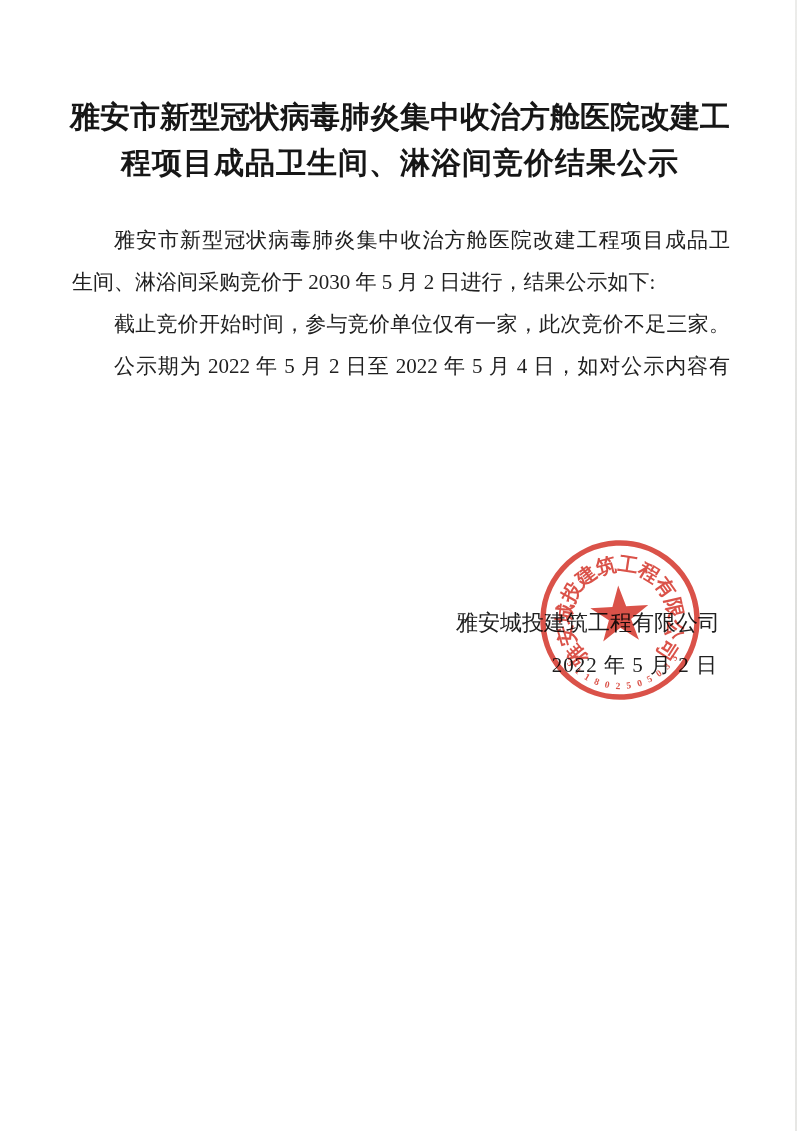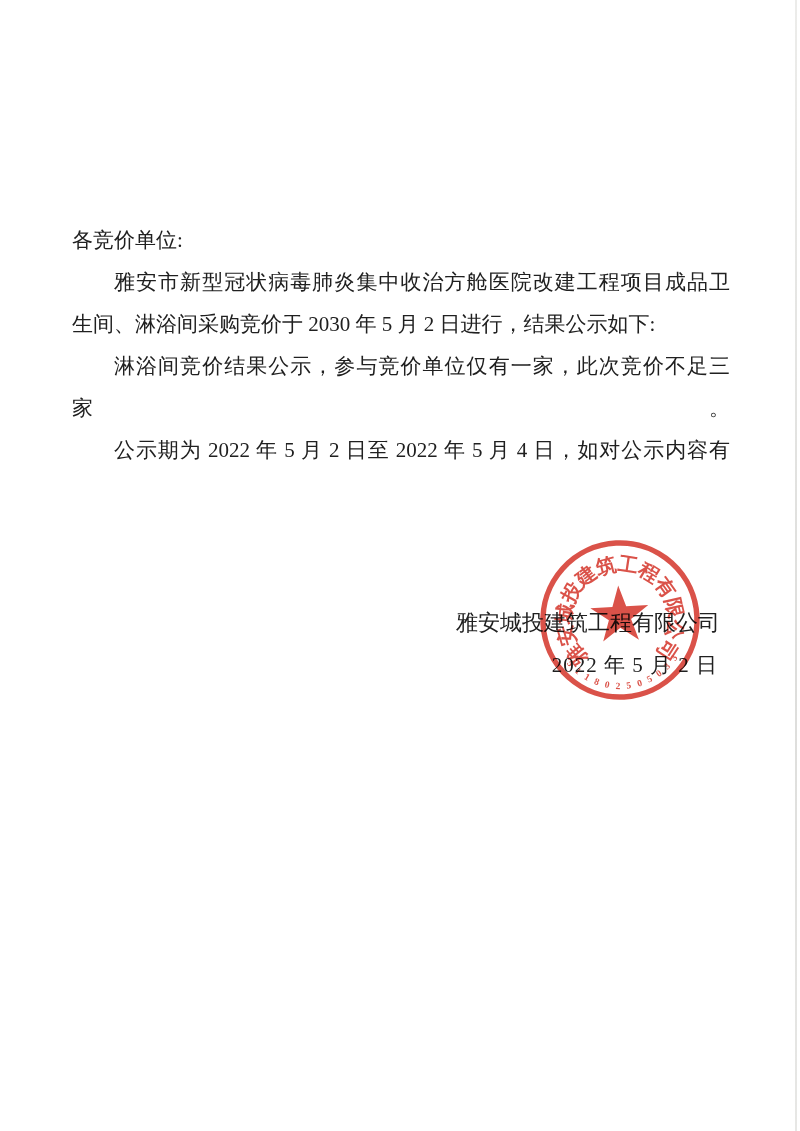--- a/index.html
+++ b/index.html
@@ -45,26 +45,29 @@
     transform:rotate(-3deg);
     pointer-events:none;
   }
   .seal svg{display:block;width:174px;height:174px;}
 </style>
 </head>
 <body>
 
 <div class="page">
 
+  <div class="title">
+    <div class="title-line flush">雅安市新型冠状病毒肺炎集中收治方舱医院改建工</div>
+    <div class="title-line center">程项目成品卫生间、淋浴间竞价结果公示</div>
+  </div>
 
   <div class="body-text">
-      <div class="bline">各竞价单位:</div>
       <div class="bline indent flush">雅安市新型冠状病毒肺炎集中收治方舱医院改建工程项目成品卫</div>
       <div class="bline">生间、淋浴间采购竞价于 2030 年 5 月 2 日进行，结果公示如下:</div>
-      <div class="bline indent flush">淋浴间竞价结果公示，参与竞价单位仅有一家，此次竞价不足三家。</div>
+      <div class="bline indent flush">截止竞价开始时间，参与竞价单位仅有一家，此次竞价不足三家。</div>
       <div class="bline indent flush">公示期为 2022 年 5 月 2 日至 2022 年 5 月 4 日，如对公示内容有</div>
     </div>
 
   <div class="sig-company">雅安城投建筑工程有限公司</div>
   <div class="sig-date">2022 年 5 月 2 日</div>
 
   <div class="seal">
     <svg viewBox="0 0 174 174" xmlns="http://www.w3.org/2000/svg">
         <circle cx="87" cy="87" r="77" fill="none" stroke="#d8453b" stroke-width="5.5"></circle>
         <polygon points="87.0,52.5 93.9,73.5 116.0,73.6 98.1,86.6 104.9,107.7 87.0,94.7 69.1,107.7 75.9,86.6 58.0,73.6 80.1,73.5" fill="#d8453b"></polygon>

